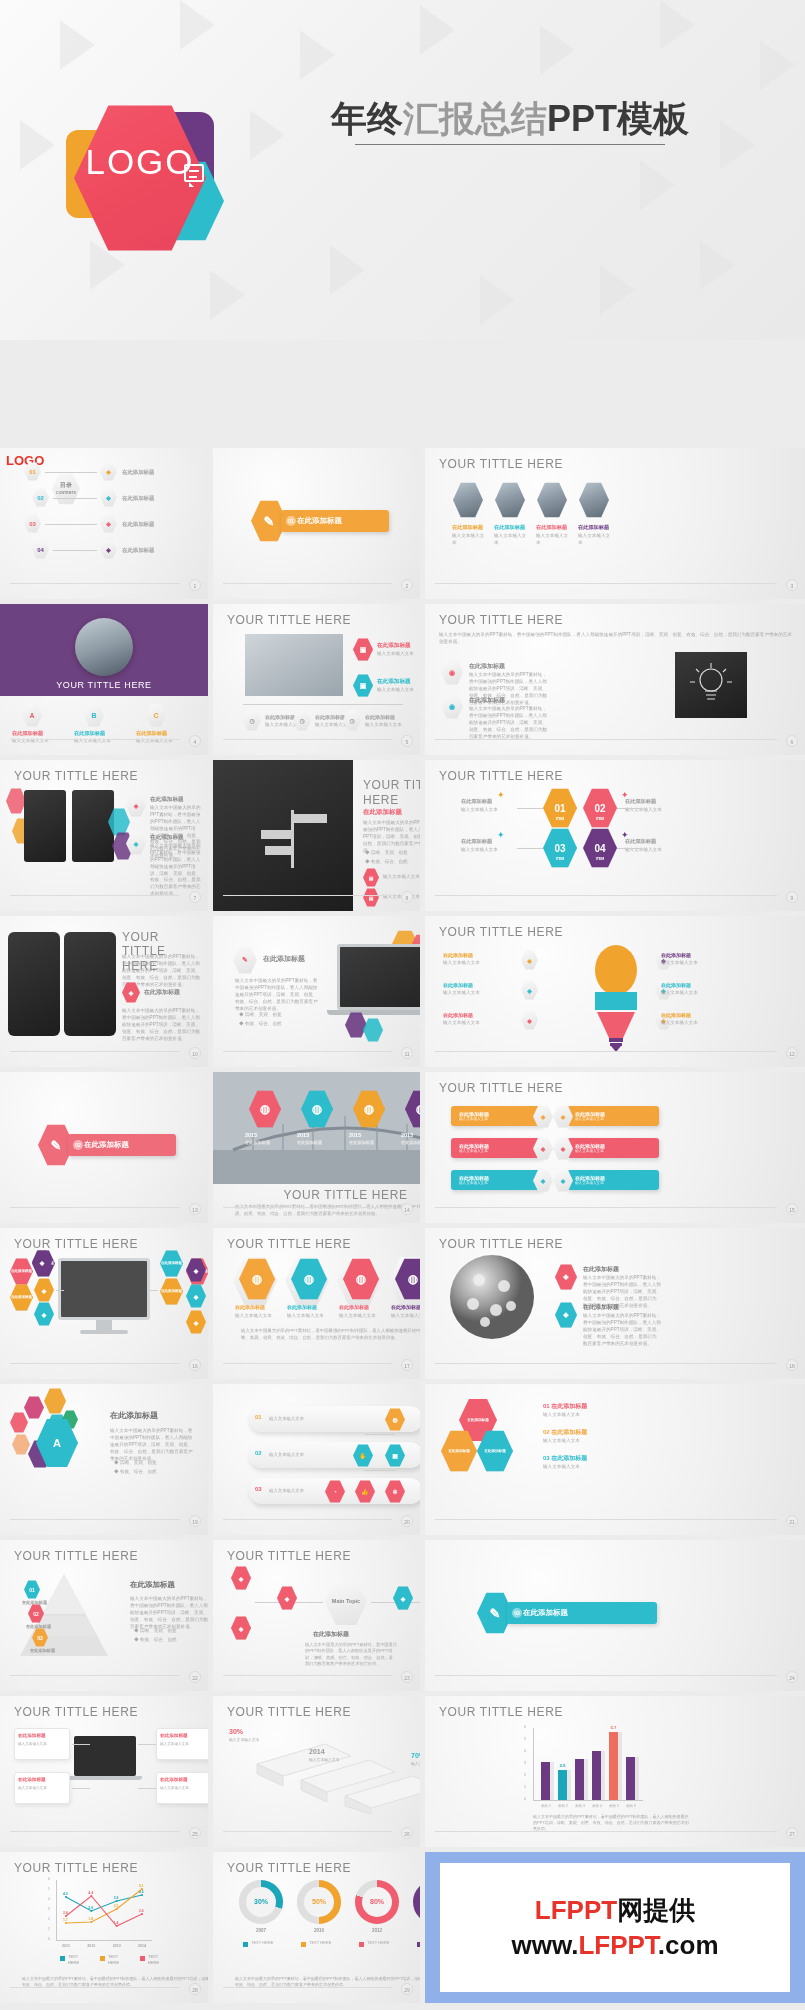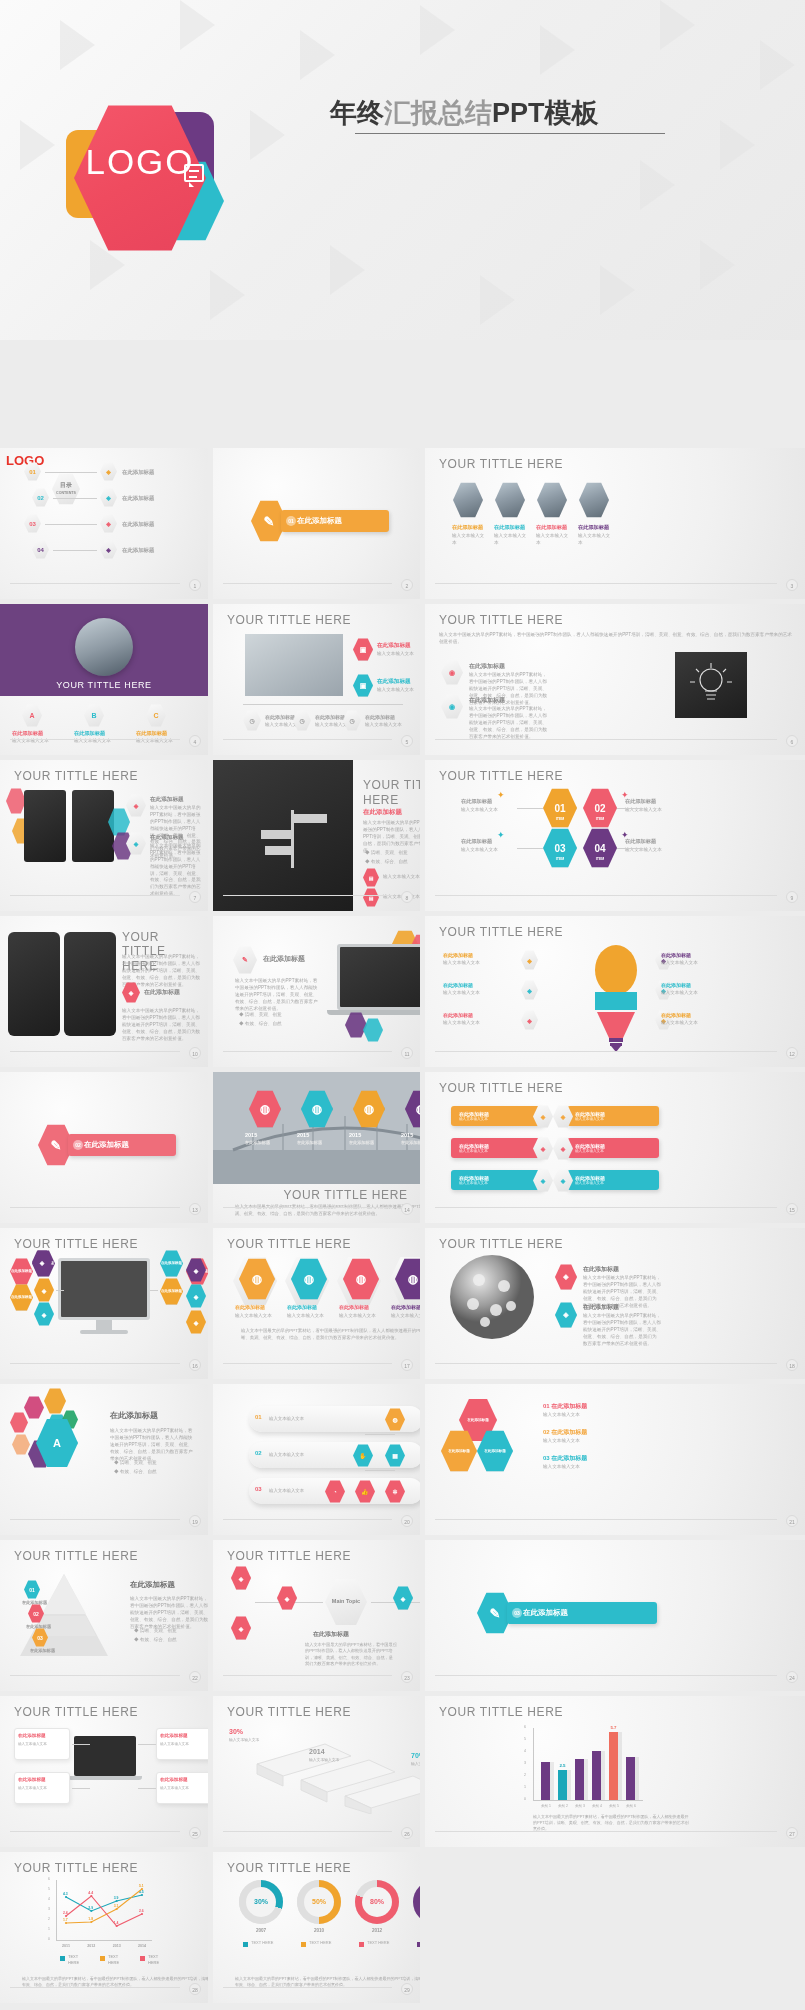--- a/index.html
+++ b/index.html
@@ -55,21 +55,21 @@
     border-bottom:0;
   }
   .logo-chat i { display:block; height:2px; background:#fff; margin:4px 3px 0 3px; }
   .logo-chat i:last-child { width:8px; }
 
   .hero-right { position:absolute; left:330px; top:95px; width:360px; }
   .hero-year {
     font-size:68px; color:#1ba7b9; font-weight:bold; letter-spacing:-1px;
     line-height:.95; text-align:center;
   }
-  .hero-sub { font-size:27px; letter-spacing:0px; line-height:1.2; margin-top:2px;}
+  .hero-sub { font-size:36px; text-align:center; letter-spacing:0px; line-height:1.2; margin-top:2px;}
   .hero-sub .cn1 { color:#3a3a3a; font-weight:bold; }
   .hero-sub .cn2 { color:#9a9a9a; font-weight:bold; }
   .hero-sub .en  { color:#3a3a3a; font-weight:bold; }
   .hero-rule { margin:4px auto 0; width:310px; height:1px; background:#7a7a7a; }
 
   
   .grid { position:absolute; left:0; top:448px; width:805px; }
   .row { display:flex; gap:5px; margin-bottom:5px; }
   .cell {
     position:relative; width:265px; height:151px;
@@ -1004,15 +1004,21 @@
           <div class="txt" style="left:154px;top:88px;width:24px;font-size:4px">TEXT HERE</div>
           <div class="ring" style="left:200px;top:28px;width:44px;height:44px;background:#e2e2e2;"></div>
           <div class="ring" style="left:200px;top:28px;width:44px;height:44px;background:conic-gradient(#6c3a83 0deg 360deg,#dfdfdf 360deg 360deg);"></div>
           <div class="lbl" style="left:200px;top:46px;width:44px;text-align:center;color:#6c3a83;font-size:7px">100%</div>
           <div class="lbl" style="left:200px;top:76px;width:44px;text-align:center;color:#9a9a9a;font-size:4.6px">2014</div>
           <div class="legend-sq" style="left:204px;top:90px;background:#6c3a83;"></div>
           <div class="txt" style="left:22px;top:124px;width:216px;font-size:4px;">输入文本中国最大的早的PPT素材站，看中国最强的PPT制作团队，看人人都能快速最开的PPT培训，清晰、美观、创意、有效、综合、自然，是我们为数百家客户带来的艺术创意价值。</div>
           <div class="rule"></div>
   <div class="pnum">29</div>
         </div>
+        <div class="cell c3 wm">
+      <div class="wm-inner">
+        <div class="wm-l1"><span class="red">LFPPT</span><span class="blk">网提供</span></div>
+        <div class="wm-l2"><span class="blk">www.</span><span class="red">LFPPT</span><span class="blk">.com</span></div>
+      </div>
+        </div>
       </div>
     </div>
 </div>
 
 </body></html>

